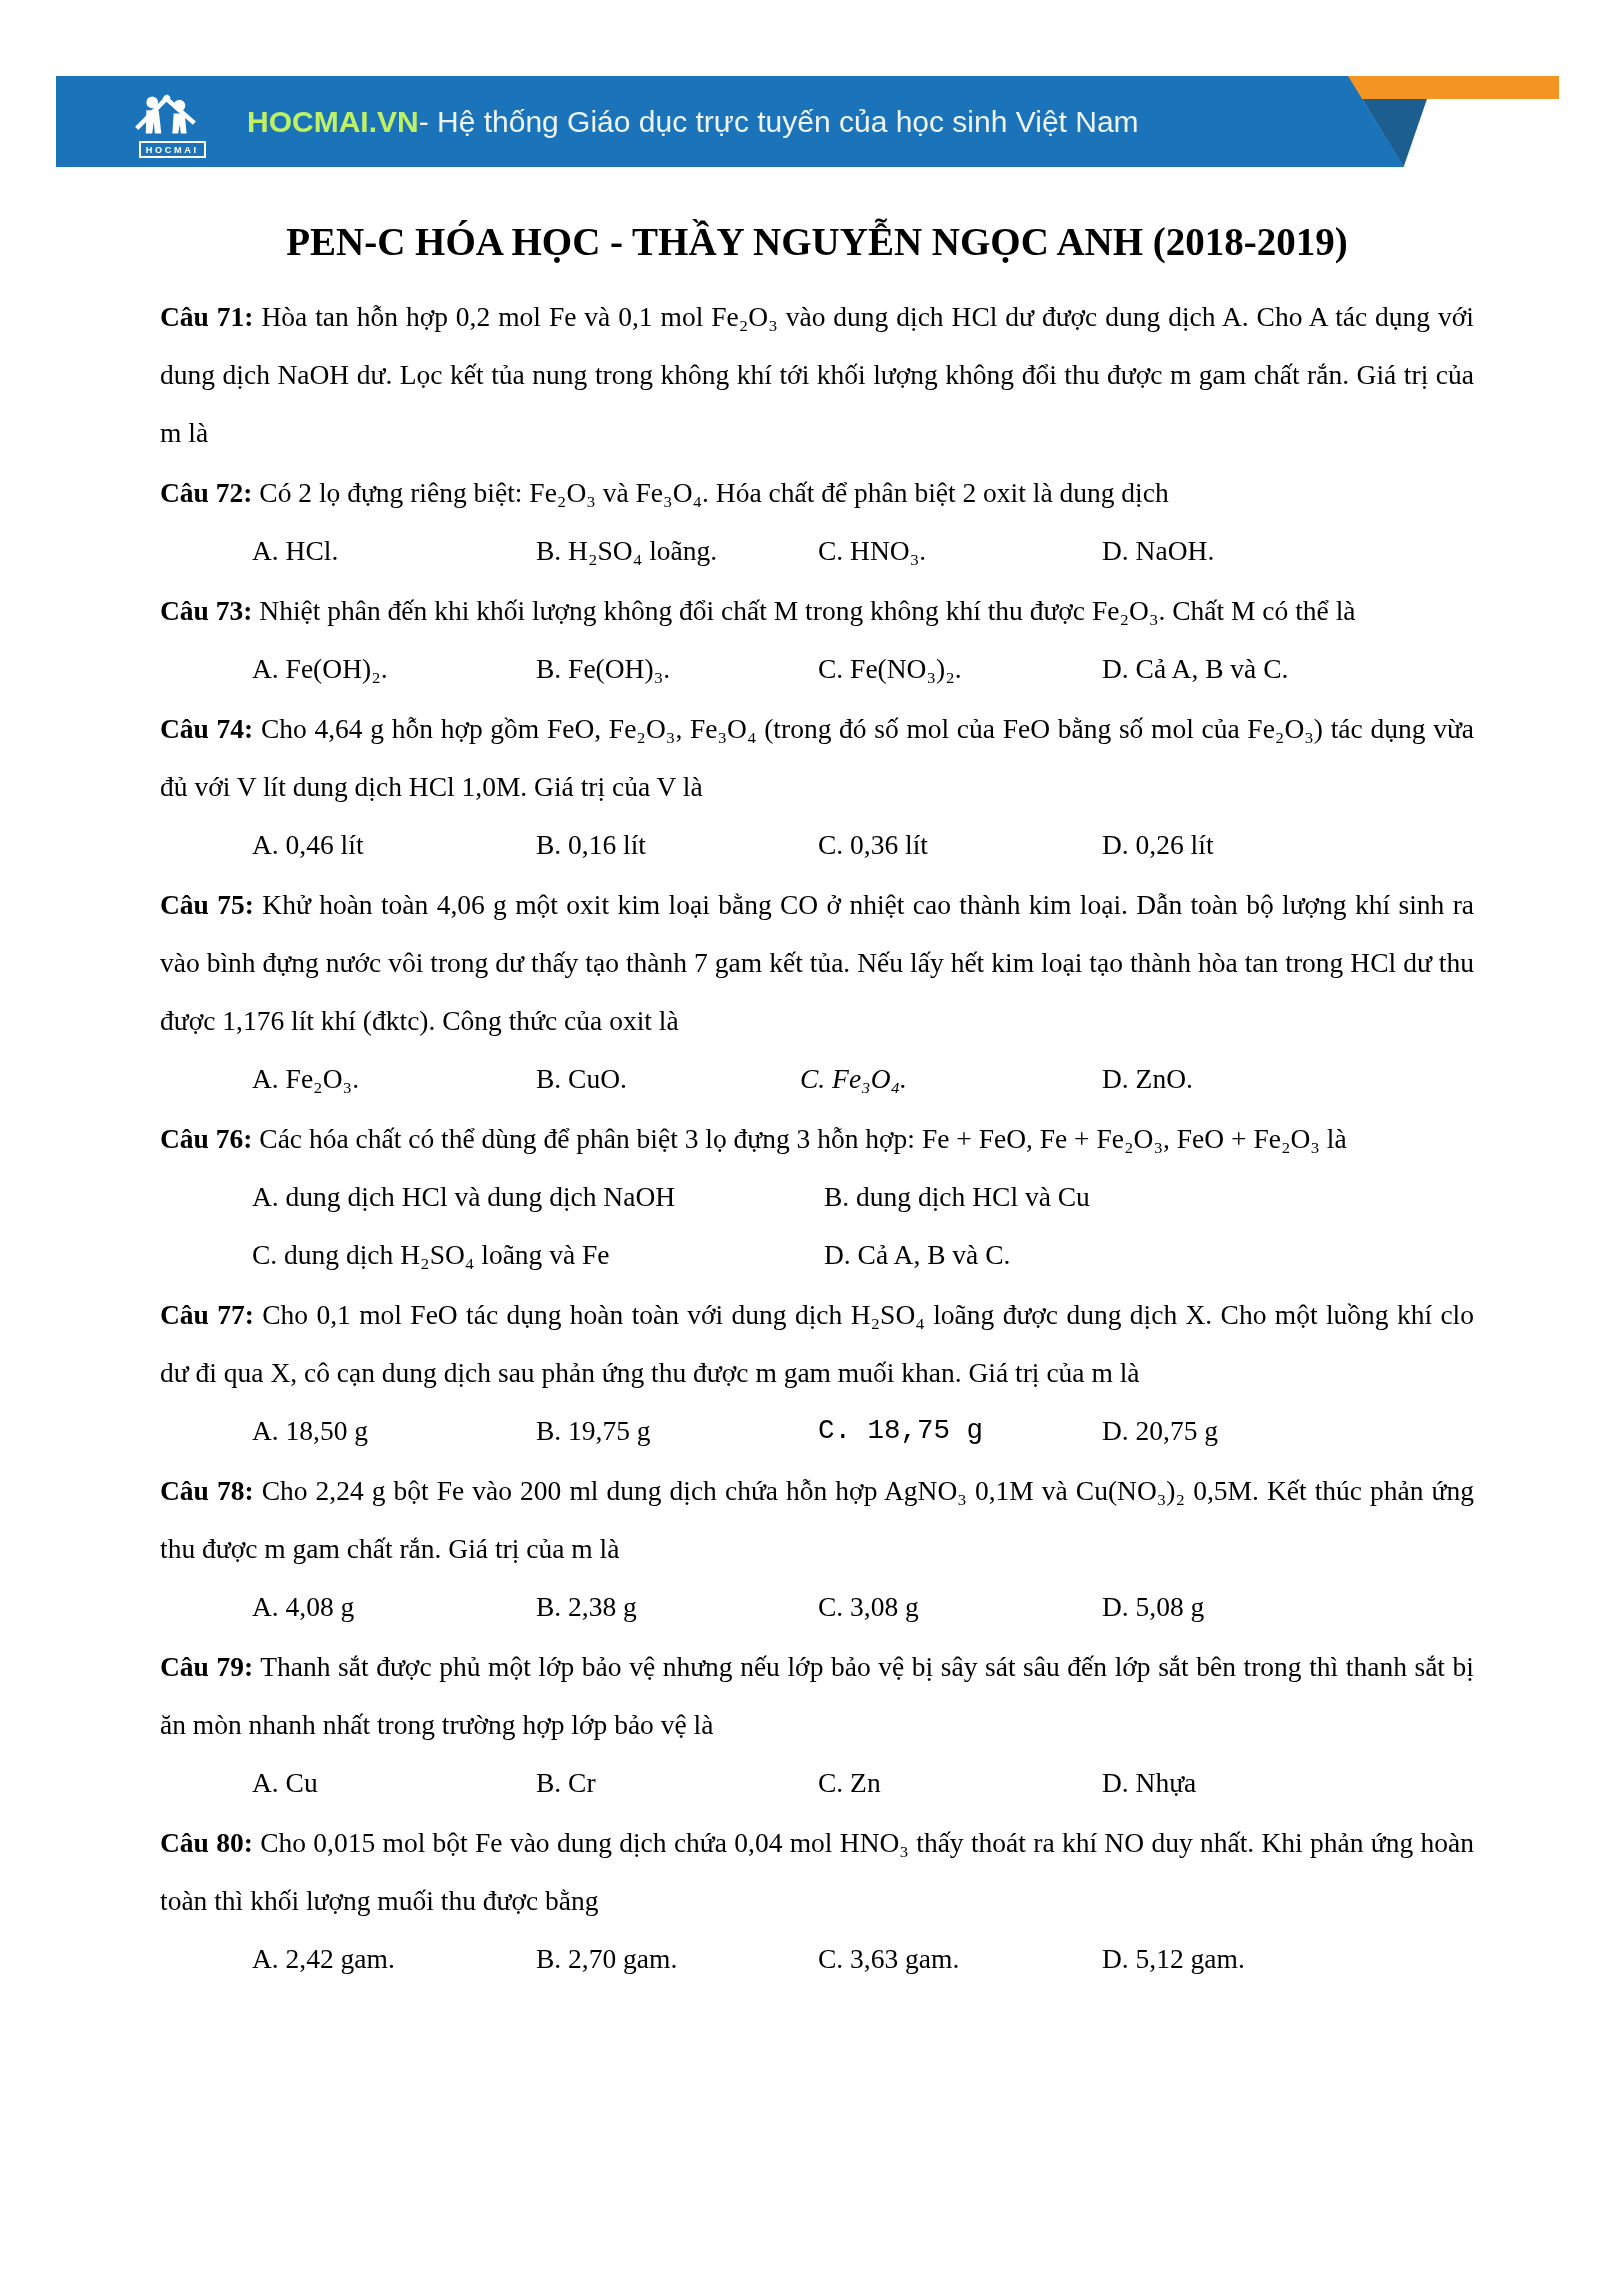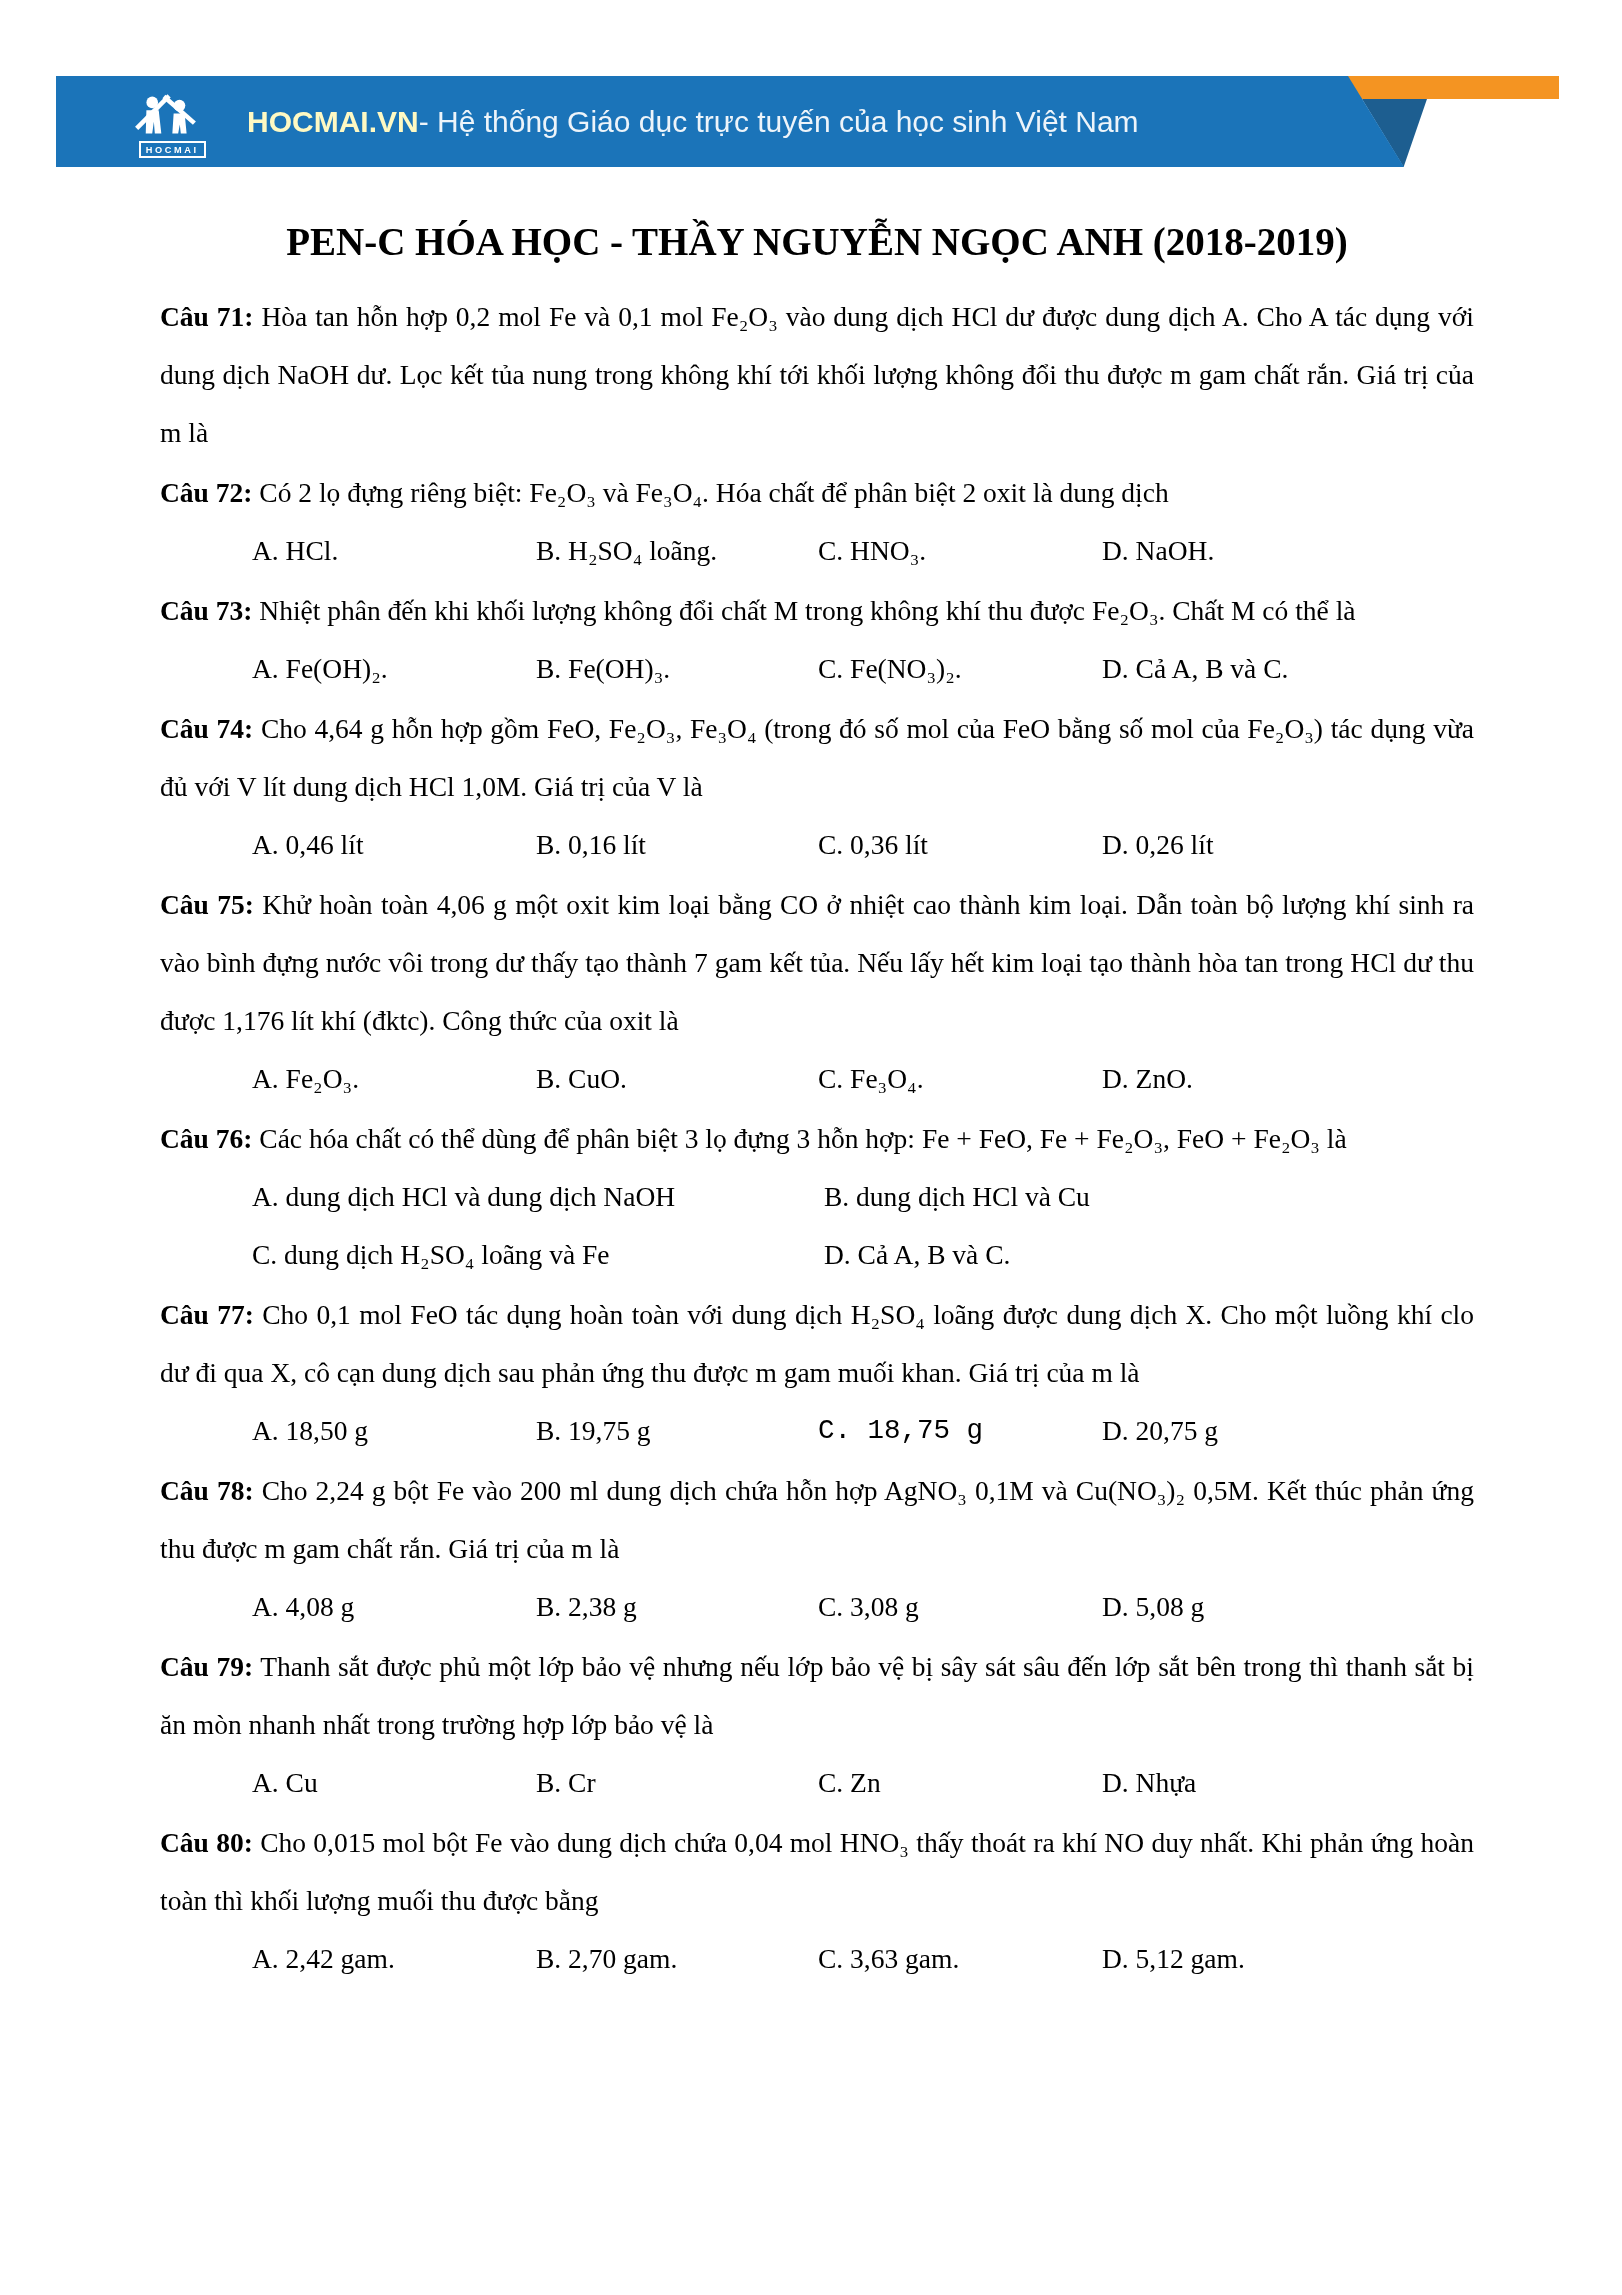--- a/index.html
+++ b/index.html
@@ -42,21 +42,21 @@
     display:flex;align-items:center;justify-content:center;
     font-family:"Liberation Sans","DejaVu Sans",sans-serif;
     font-size:9.2px;font-weight:bold;letter-spacing:2.6px;color:#fff;
   }
   .hdr-text{
     position:absolute;left:191px;top:0;height:91px;
     display:flex;align-items:center;
     font-family:"Liberation Sans","DejaVu Sans",sans-serif;
     font-size:30px;white-space:nowrap;
   }
-  .brand{color:#fef9c3;font-weight:bold;}
+  .brand{color:#bef264;font-weight:bold;}
   .tagline{color:rgba(255,255,255,0.92);font-weight:normal;}
   
   .content{
     position:absolute;
     left:160px; top:167px;
     width:1314px;
     font-size:27.5px;
     line-height:58px;
   }
   .doc-title{
@@ -136,21 +136,21 @@
             <span class="option" style="left: 658px;">C. 0,36 lít</span>
             <span class="option" style="left: 942px;">D. 0,26 lít</span>
           </div>
         </section>
 
   <section class="question">
     <p class="q-text"><b class="q-label">Câu 75:</b><span class="q-body"> Khử hoàn toàn 4,06 g một oxit kim loại bằng CO ở nhiệt cao thành kim loại. Dẫn toàn bộ lượng khí sinh ra vào bình đựng nước vôi trong dư thấy tạo thành 7 gam kết tủa. Nếu lấy hết kim loại tạo thành hòa tan trong HCl dư thu được 1,176 lít khí (đktc). Công thức của oxit là</span></p>
   <div class="options">
             <span class="option" style="left: 92px;">A. Fe₂O₃.</span>
             <span class="option" style="left: 376px;">B. CuO.</span>
-            <span class="option" style="left: 658px;">C. Fe₃O₄.</span>
+            <span class="option" style="left: 640px; font-style: italic;">C. Fe₃O₄.</span>
             <span class="option" style="left: 942px;">D. ZnO.</span>
           </div>
         </section>
 
   <section class="question">
     <p class="q-text"><b class="q-label">Câu 76:</b><span class="q-body"> Các hóa chất có thể dùng để phân biệt 3 lọ đựng 3 hỗn hợp: Fe + FeO, Fe + Fe₂O₃, FeO + Fe₂O₃ là</span></p>
   <div class="options">
             <span class="option" style="left: 92px;">A. dung dịch HCl và dung dịch NaOH</span>
             <span class="option" style="left: 664px;">B. dung dịch HCl và Cu</span>
           </div>

